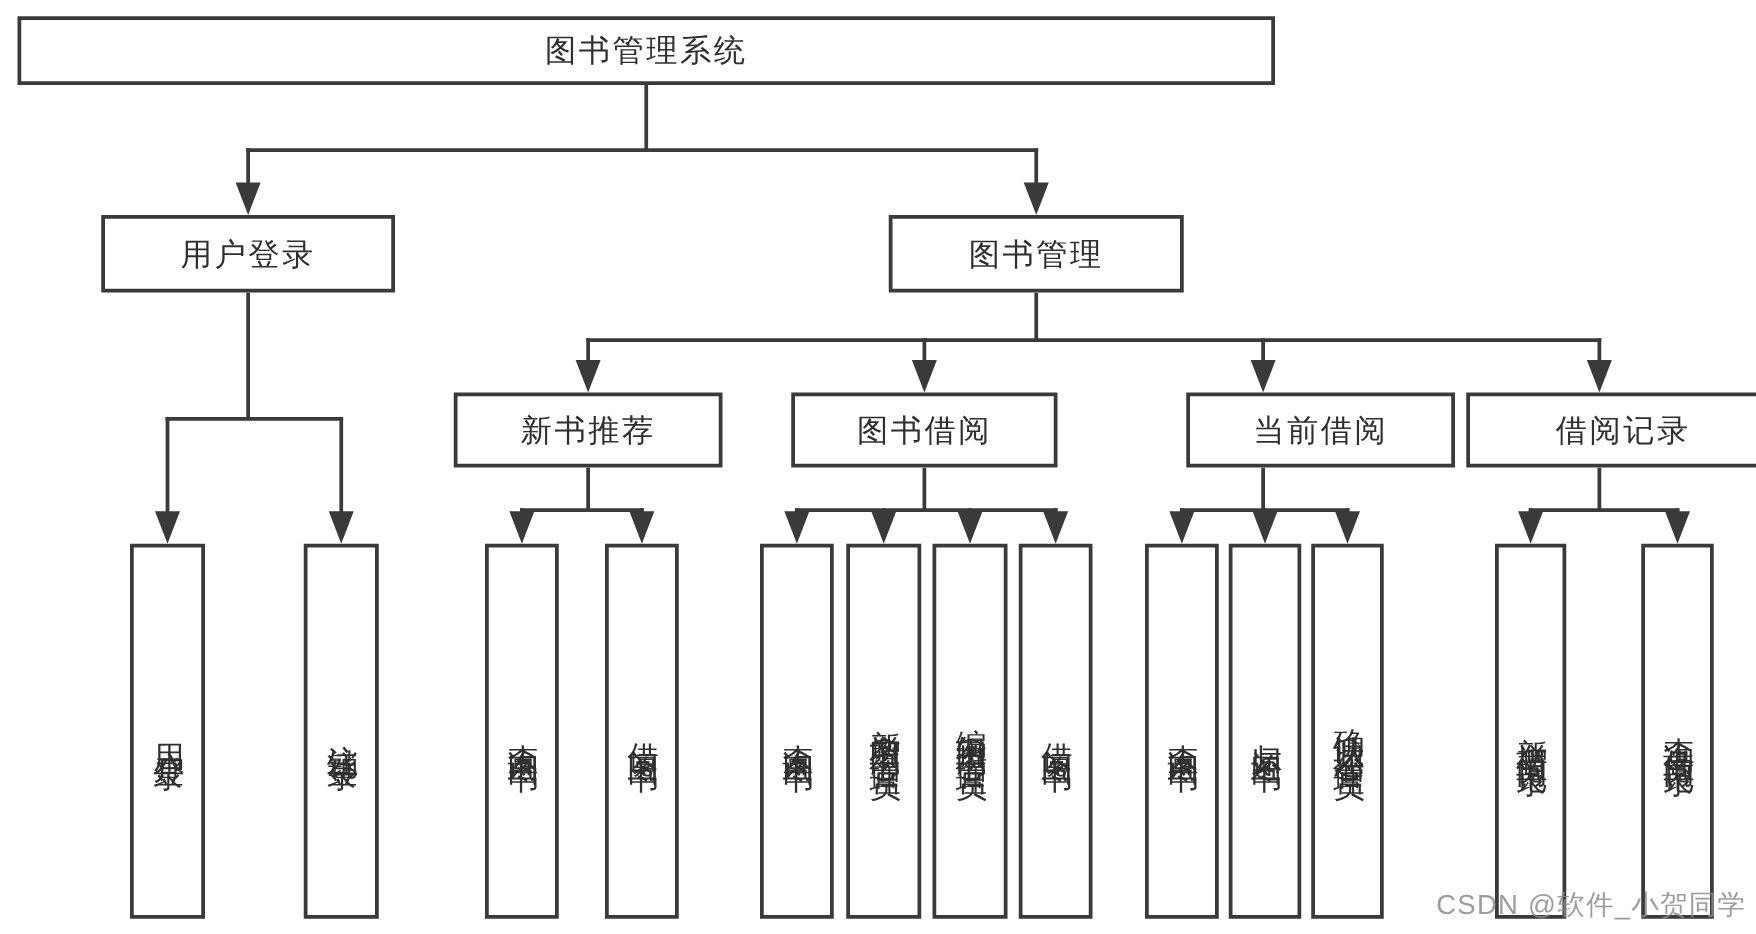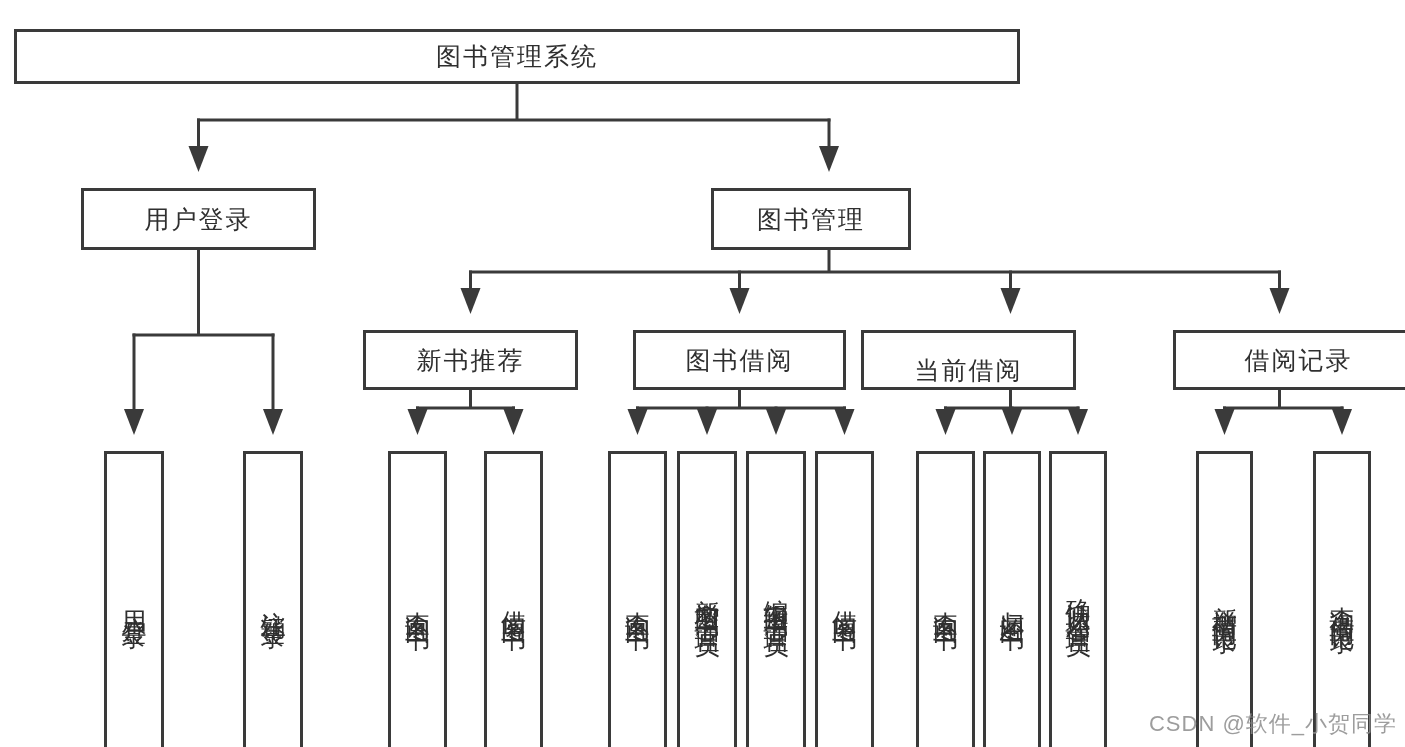--- a/index.html
+++ b/index.html
@@ -20,21 +20,20 @@
   .node {
     position: absolute;
     box-sizing: border-box;
     background: #ffffff;
     border: 3px solid #3a3a3a;
     display: flex;
     align-items: center;
     justify-content: center;
     z-index: 2;
     color: #2f2f2f;
-    margin-top: 16px;
   }
   .hbox span {
     font-size: 25px;
     letter-spacing: 2px;
     white-space: nowrap;
     color: #2f2f2f;
   }
   .vbox span {
     writing-mode: vertical-rl;
     text-orientation: mixed;
@@ -116,31 +115,31 @@
       <polygon points="1332,409 1352,409 1342,435" fill="#3a3a3a"></polygon>
     </svg>
 
   <div class="node hbox" style="left: 14px; top: 13px; width: 1006px; height: 55px;">
     <span>图书管理系统</span>
   </div>
 
   <div class="node hbox" style="left: 81px; top: 172px; width: 235px; height: 62px;">
     <span>用户登录</span>
   </div>
-  <div class="node hbox" style="left: 711px; top: 172px; width: 200px; height: 62px;">
+  <div class="node hbox" style="left: 711px; top: 172px; width: 236px; height: 62px;">
     <span>图书管理</span>
   </div>
 
   <div class="node hbox" style="left: 633px; top: 314px; width: 213px; height: 60px;">
     <span>图书借阅</span>
   </div>
   <div class="node hbox" style="left: 363px; top: 314px; width: 215px; height: 60px;">
     <span>新书推荐</span>
   </div>
-  <div class="node hbox" style="left: 861px; top: 314px; width: 215px; height: 60px; align-items: flex-end;">
+  <div class="node hbox" style="left: 949px; top: 314px; width: 215px; height: 60px;">
     <span>当前借阅</span>
   </div>
   <div class="node hbox" style="left: 1173px; top: 314px; width: 251px; height: 60px;">
     <span>借阅记录</span>
   </div>
 
   <div class="node vbox" style="left: 104px; top: 435px; width: 60px; height: 300px;">
     <span>用户登录</span>
   </div>
   <div class="node vbox" style="left: 243px; top: 435px; width: 60px; height: 300px;">

